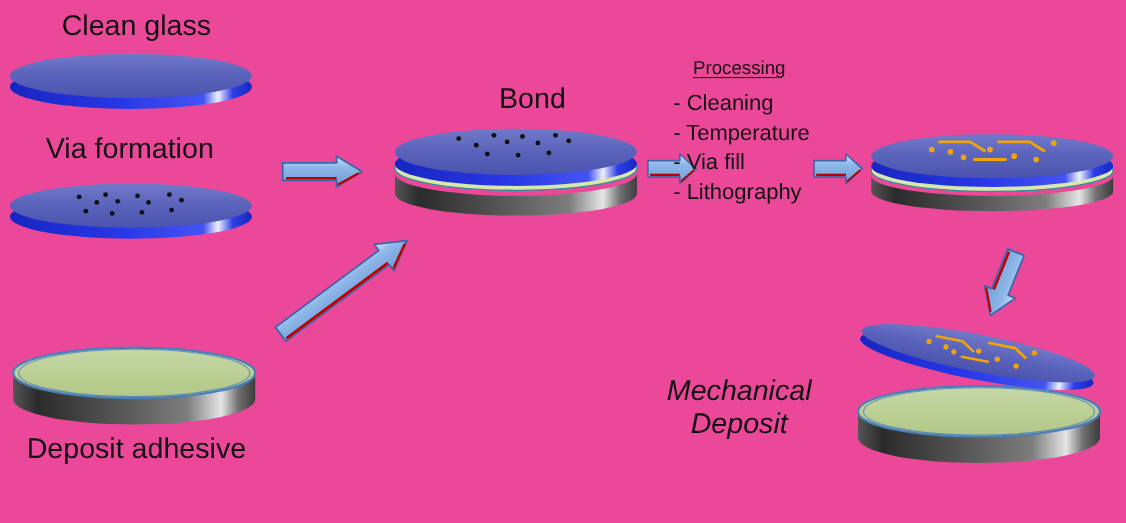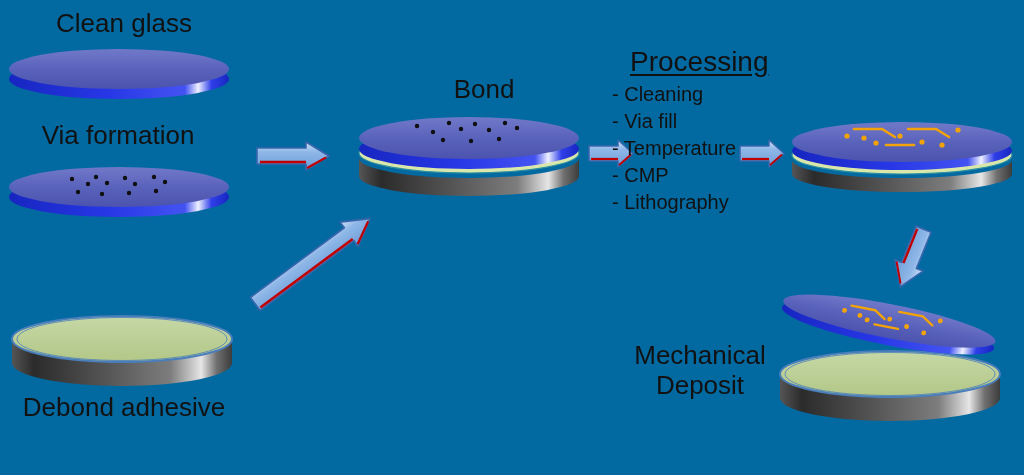--- a/index.html
+++ b/index.html
@@ -1,19 +1,19 @@
 <!DOCTYPE html>
 <html><head>
 <meta charset="utf-8">
 <style>
   html,body{margin:0;padding:0;background:#fff;}
-  .canvas{position:relative;width:1024px;height:475px;background:#0369a1;
+  .canvas{position:relative;width:1024px;height:475px;background:#ec4899;
           font-family:"Liberation Sans",sans-serif;color:#111;overflow:hidden;}
   .lbl{position:absolute;text-align:center;font-size:26px;line-height:30px;color:#111;}
-  .ptitle{position:absolute;font-size:28px;line-height:28px;text-decoration:underline;text-underline-offset:3px;}
+  .ptitle{position:absolute;font-size:17px;line-height:28px;text-decoration:underline;text-underline-offset:3px;}
   .plist{position:absolute;font-size:20px;line-height:27px;}
   .plist div{white-space:nowrap;}
   .shape{position:absolute;overflow:visible;}
 </style>
 </head>
 <body>
 
 <div class="canvas">
 
   <svg width="0" height="0" style="position:absolute">
@@ -80,21 +80,21 @@
     </g>
   </svg>
 
   <svg class="shape" style="left:10px;top:311px" width="224" height="80" viewBox="0 0 224 80">
     <path d="M2,28 V52 A110,23 0 0 0 222,52 V28 A110,23 0 0 1 2,28 Z" fill="url(#gGray)"></path>
     <ellipse cx="112" cy="28" rx="110" ry="23" fill="url(#gGreen)" stroke="#4a7ebb" stroke-width="2"></ellipse>
     <ellipse cx="112" cy="28" rx="105" ry="21.5" fill="none" stroke="#4a7ebb" stroke-width="1" opacity="0.8"></ellipse>
   </svg>
 
   <div class="lbl" style="left:6px;top:392px;width:236px;">
-    <div>Debond adhesive</div>
+    <div>Deposit adhesive</div>
   </div>
 
   <svg class="shape" style="left:256px;top:140px" width="75" height="32" viewBox="0 0 75 32">
     <polygon points="1,8 50,8 50,2 73,16 50,30 50,24 1,24" fill="url(#gArrow)" stroke="#3a66ac" stroke-width="1.6" stroke-linejoin="round"></polygon>
     <path d="M4,22 L50,22" stroke="#c00000" stroke-width="2.4" fill="none"></path>
     <path d="M51,28 L70,17.5" stroke="#c00000" stroke-width="2" fill="none"></path>
   </svg>
 
   <svg class="shape" style="left:240px;top:244px;transform:rotate(-36.6deg)" width="146" height="34" viewBox="0 0 146 34">
     <polygon points="1,9 118,9 118,2 144,17 118,32 118,25 1,25" fill="url(#gArrow)" stroke="#3a66ac" stroke-width="1.6" stroke-linejoin="round"></polygon>
@@ -127,23 +127,22 @@
   <svg class="shape" style="left:588px;top:138px" width="46" height="30" viewBox="0 0 46 30">
     <polygon points="1,8 30,8 30,2 45,15.5 30,29 30,23 1,23" fill="url(#gArrow)" stroke="#3a66ac" stroke-width="1.5" stroke-linejoin="round"></polygon>
     <path d="M3,21 L30,21" stroke="#c00000" stroke-width="2.2" fill="none"></path>
     <path d="M31,27 L43,16.5" stroke="#c00000" stroke-width="1.8" fill="none"></path>
   </svg>
 
   <div class="ptitle" style="left:630px;top:48px;">Processing</div>
 
   <div class="plist" style="left:612px;top:81px;">
     <div>- Cleaning</div>
+    <div>- Temperature</div>
     <div>- Via fill</div>
-    <div>- Temperature</div>
-    <div>- CMP</div>
     <div>- Lithography</div>
   </div>
 
   <svg class="shape" style="left:739px;top:138px" width="46" height="30" viewBox="0 0 46 30">
     <polygon points="1,8 30,8 30,2 45,15.5 30,29 30,23 1,23" fill="url(#gArrow)" stroke="#3a66ac" stroke-width="1.5" stroke-linejoin="round"></polygon>
     <path d="M3,21 L30,21" stroke="#c00000" stroke-width="2.2" fill="none"></path>
     <path d="M31,27 L43,16.5" stroke="#c00000" stroke-width="1.8" fill="none"></path>
   </svg>
 
   <svg class="shape" style="left:790px;top:118px" width="224" height="78" viewBox="0 0 224 78">
@@ -166,21 +165,21 @@
       <circle cx="168" cy="12" r="2.6"></circle>
     </g>
   </svg>
 
   <svg class="shape" style="left:880px;top:241px;transform:rotate(112deg)" width="64" height="34" viewBox="0 0 64 34">
     <polygon points="1,9 40,9 40,2 63,17 40,32 40,25 1,25" fill="url(#gArrow)" stroke="#3a66ac" stroke-width="1.6" stroke-linejoin="round"></polygon>
     <path d="M3,23 L40,23" stroke="#c00000" stroke-width="2.4" fill="none"></path>
     <path d="M41,30 L60,18" stroke="#c00000" stroke-width="2" fill="none"></path>
   </svg>
 
-  <div class="lbl" style="left:616px;top:340px;width:168px;">
+  <div class="lbl" style="left:588px;top:340px;width:168px;font-style:italic;">
     <div>Mechanical</div>
     <div>Deposit</div>
   </div>
 
   <svg class="shape" style="left:778px;top:346px" width="224" height="80" viewBox="0 0 224 80">
     <path d="M2,28 V52 A110,23 0 0 0 222,52 V28 A110,23 0 0 1 2,28 Z" fill="url(#gGray)"></path>
     <ellipse cx="112" cy="28" rx="110" ry="23" fill="url(#gGreen)" stroke="#4a7ebb" stroke-width="2"></ellipse>
     <ellipse cx="112" cy="28" rx="105" ry="21.5" fill="none" stroke="#4a7ebb" stroke-width="1" opacity="0.8"></ellipse>
   </svg>
 

